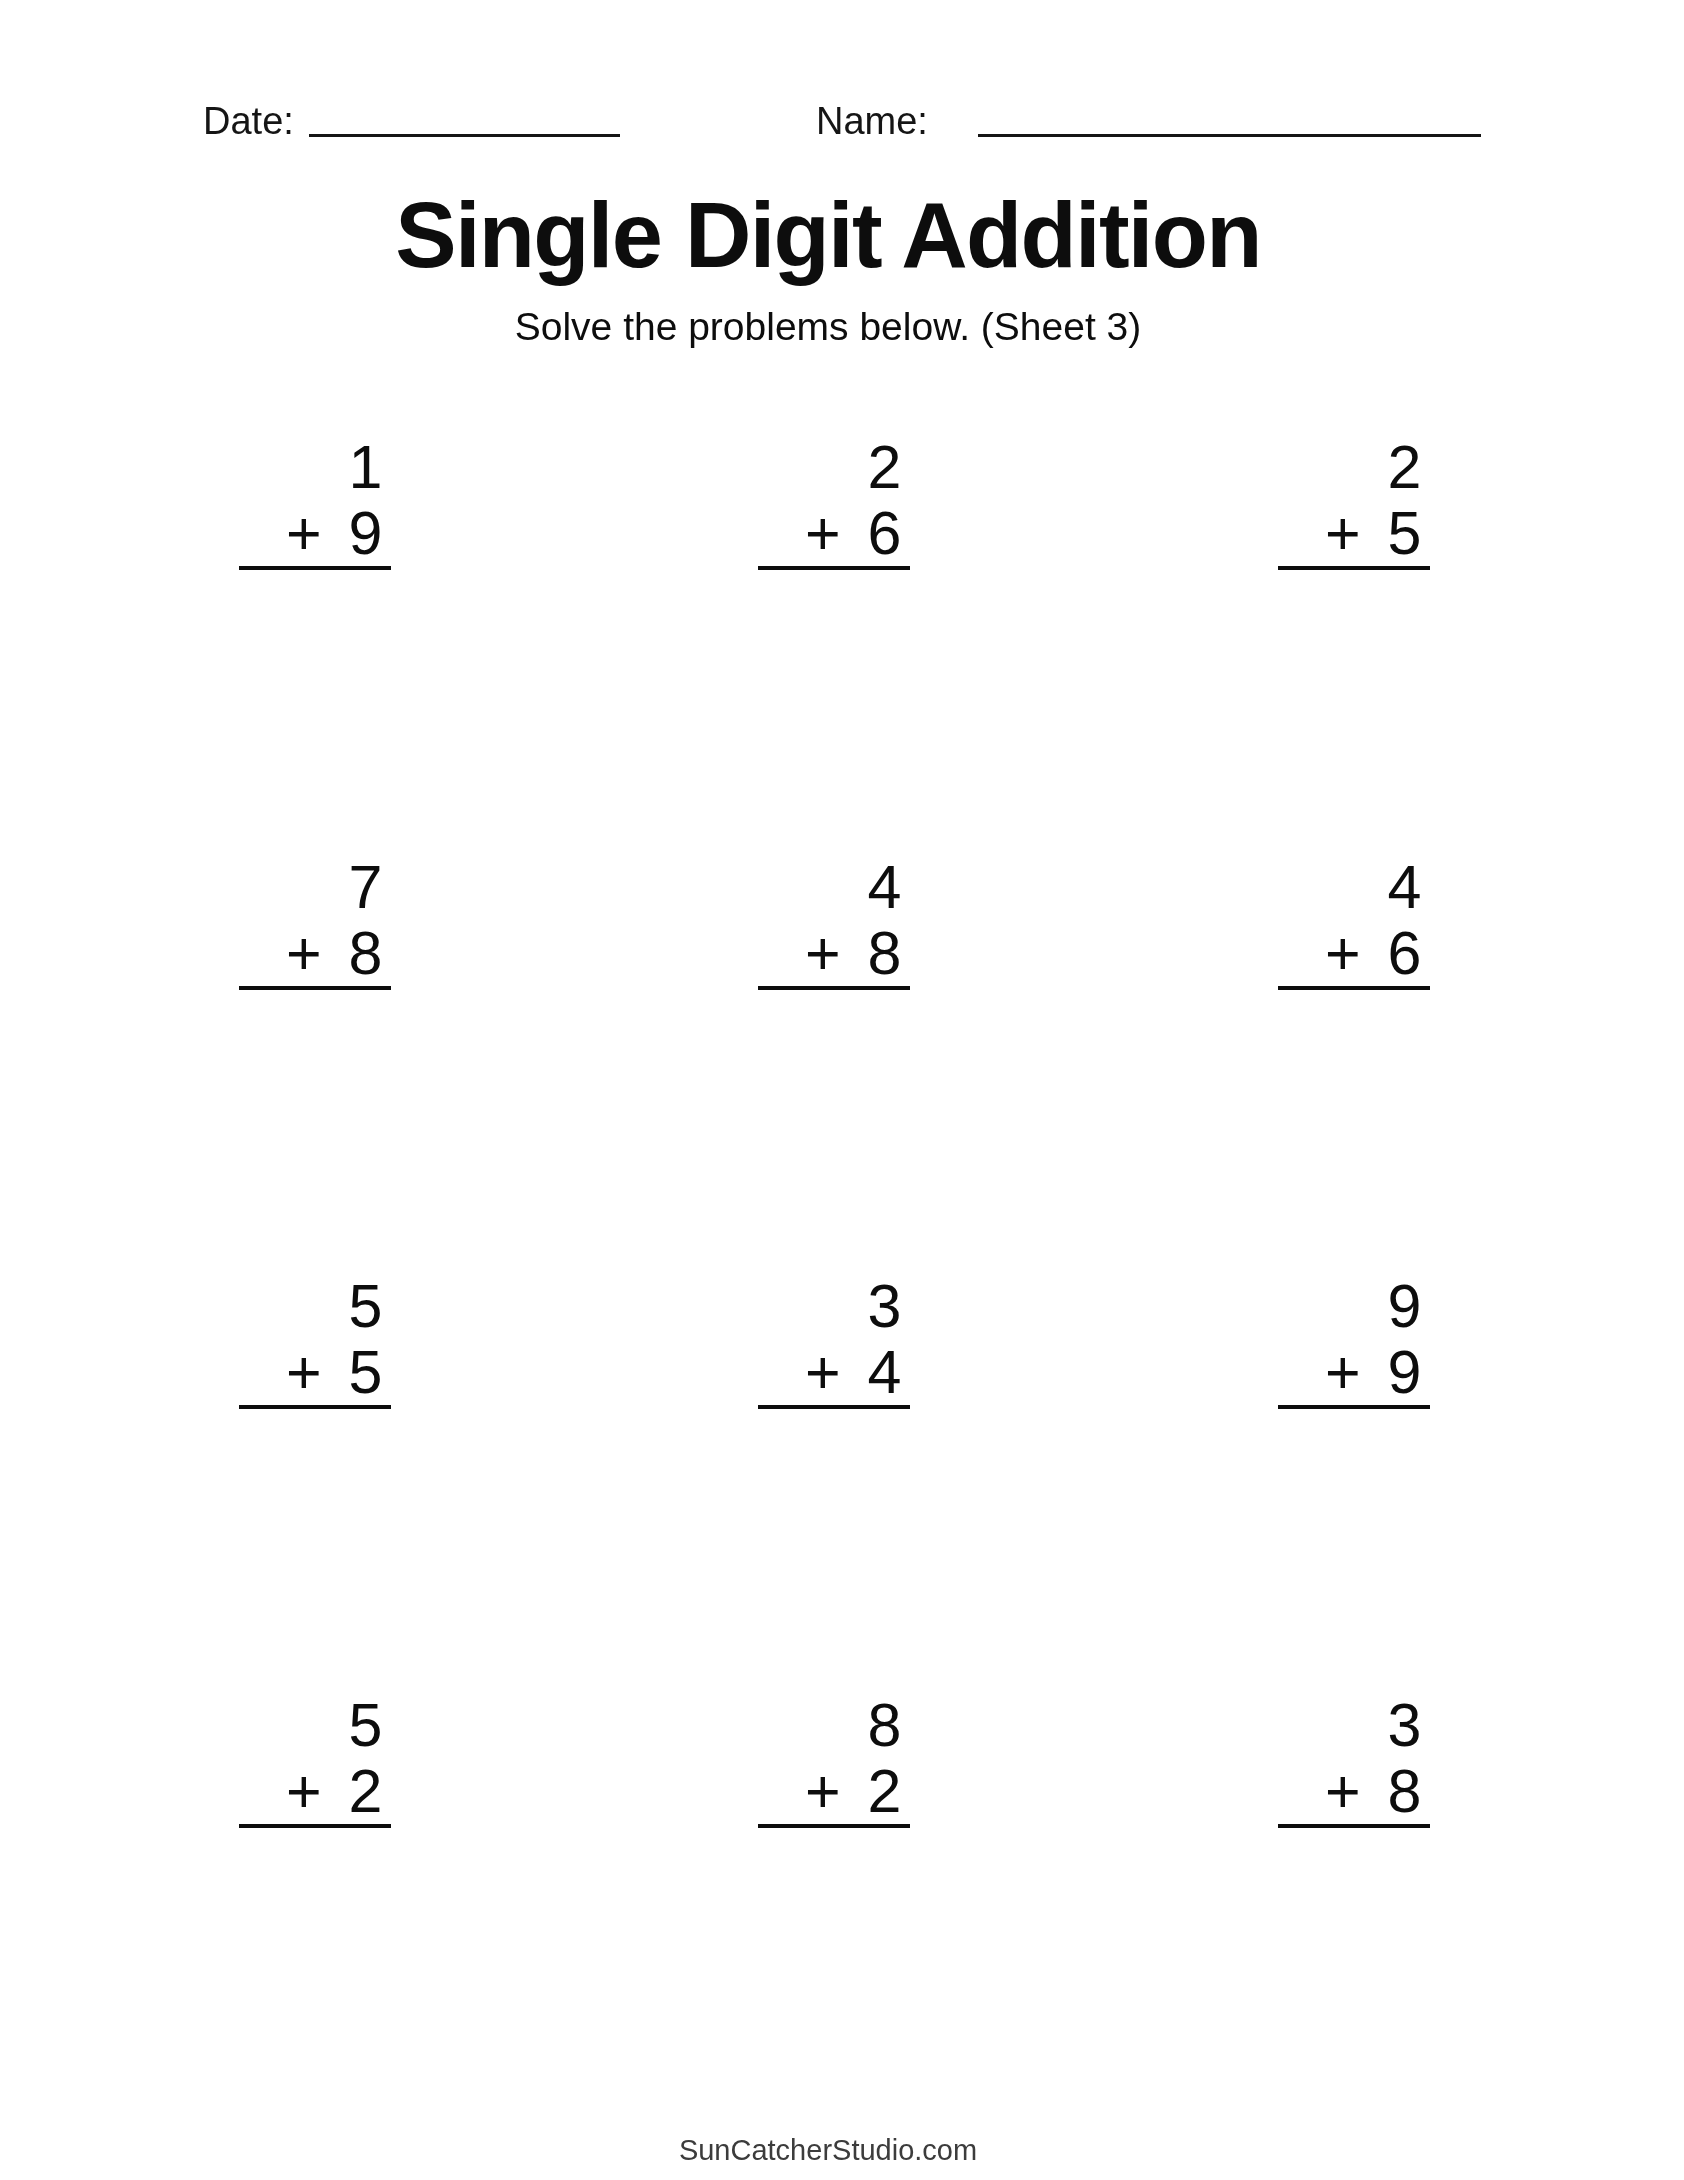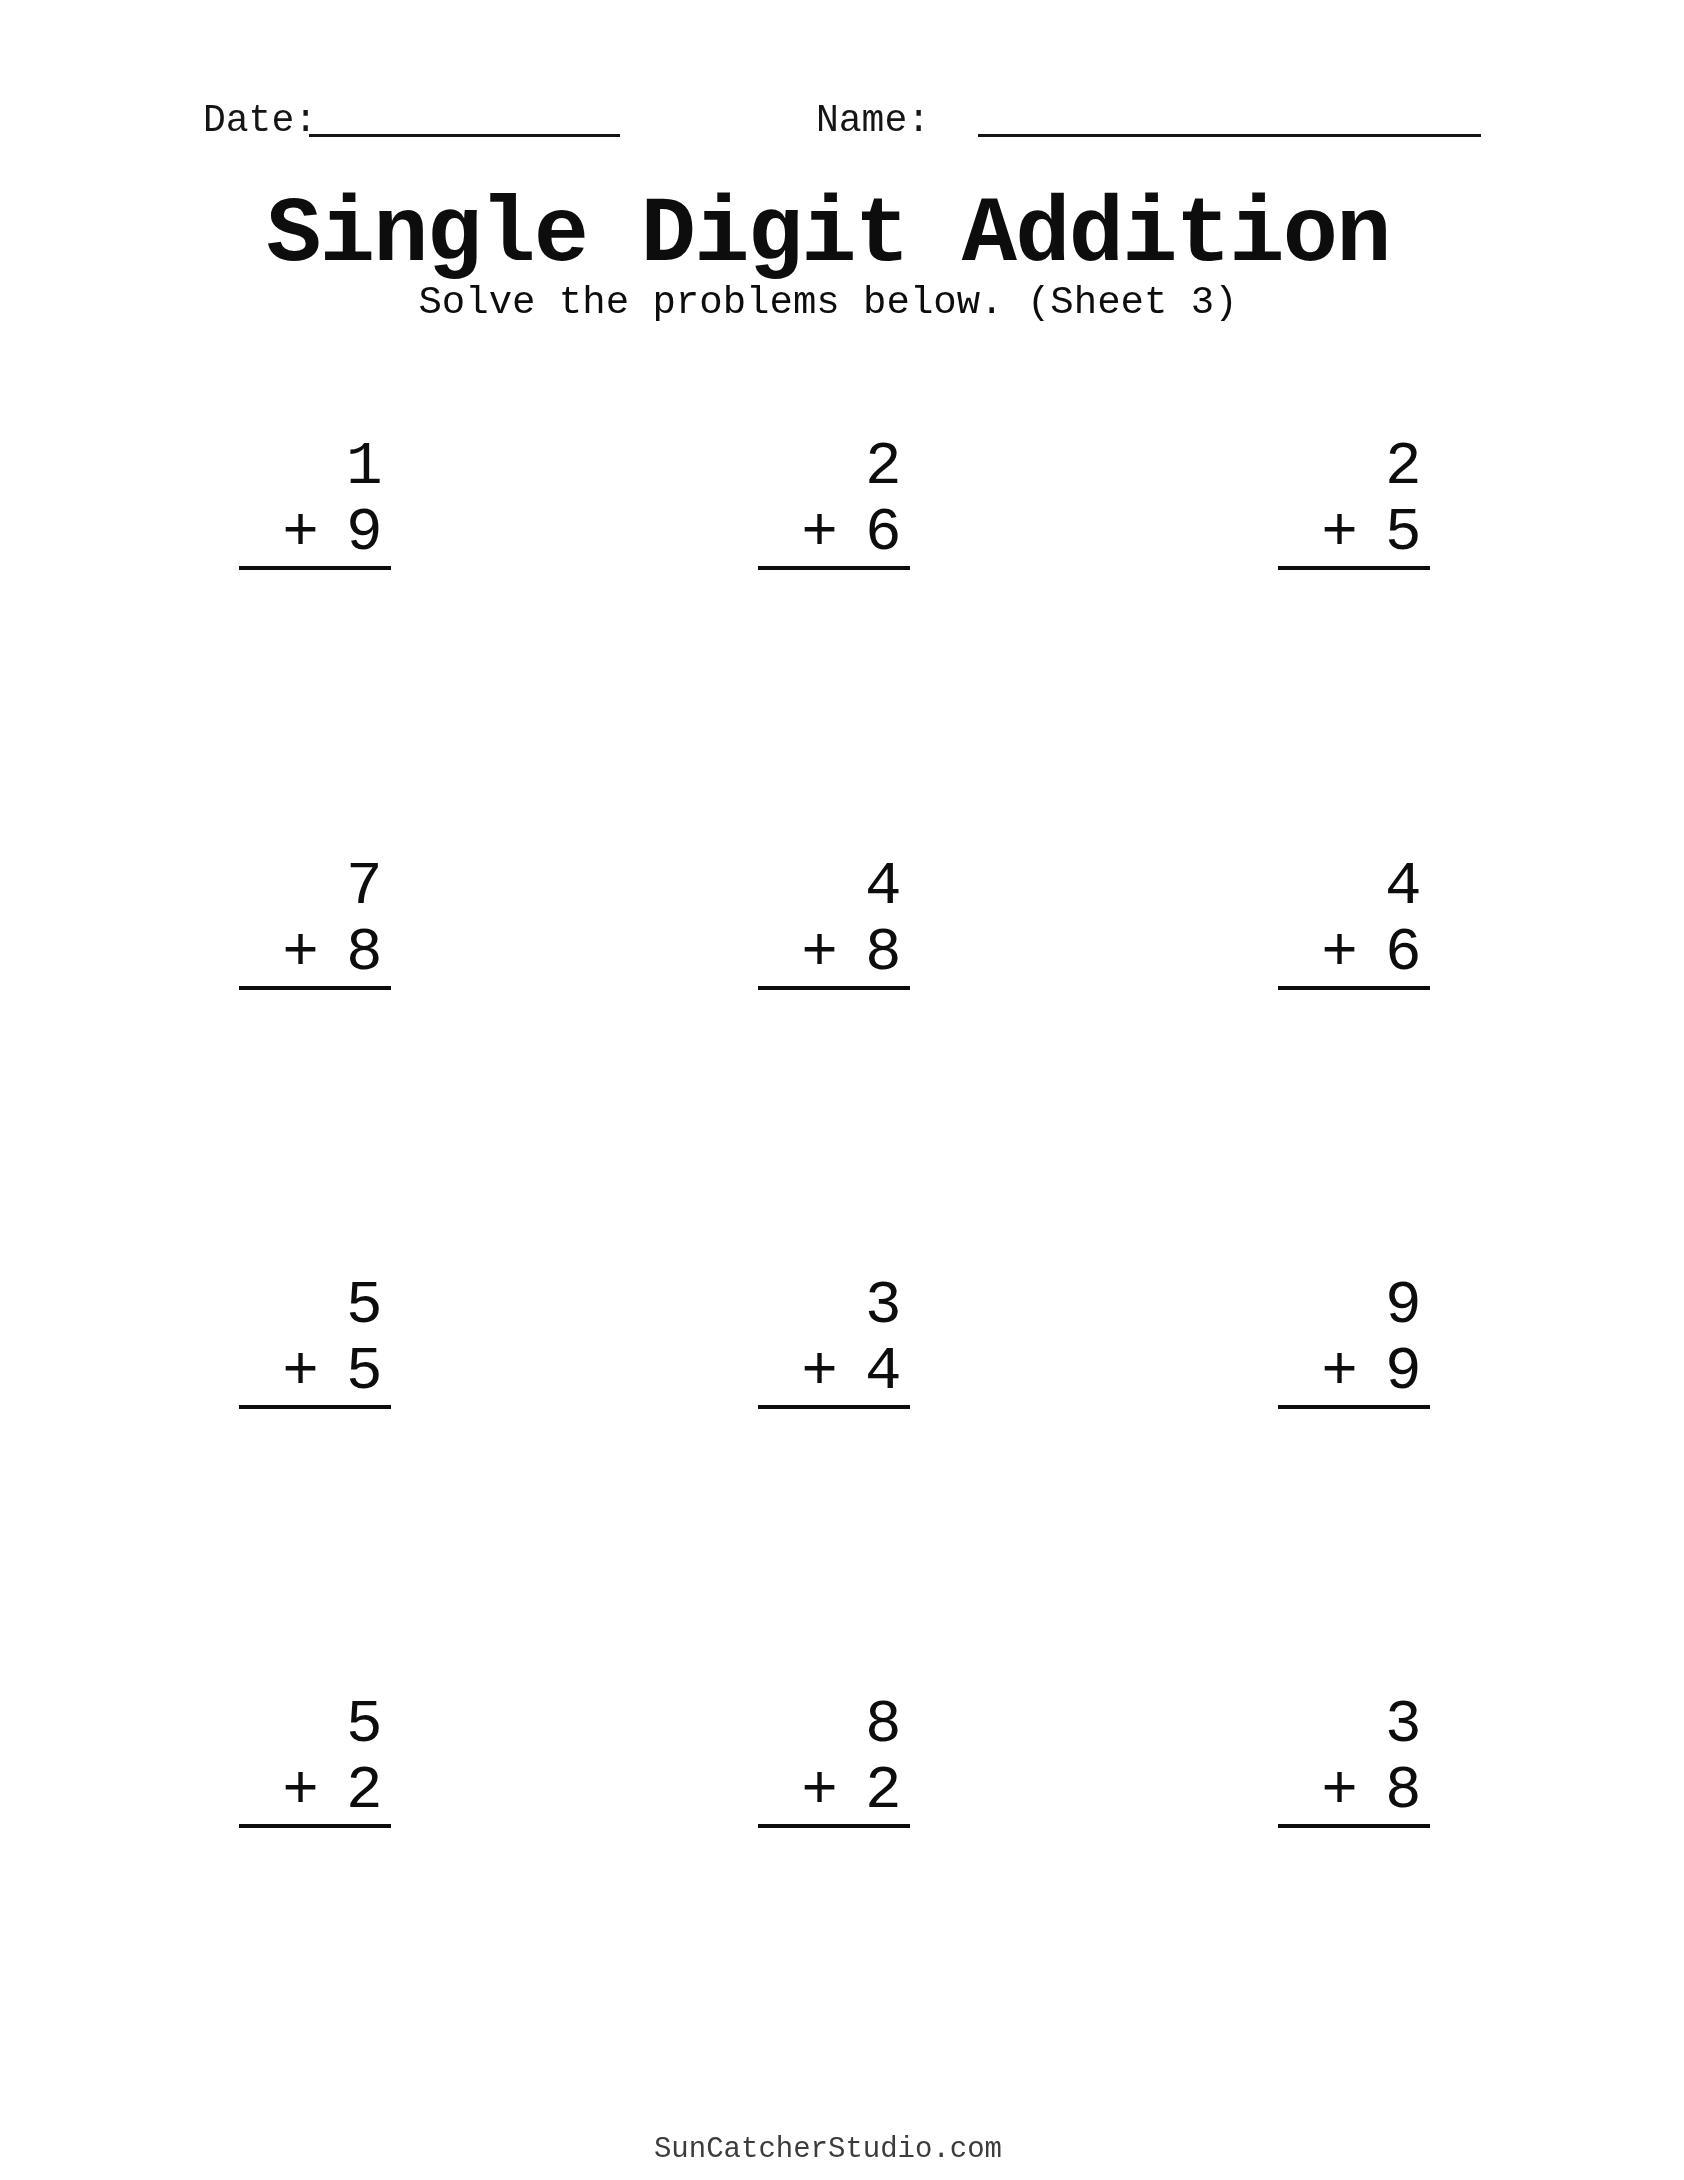--- a/index.html
+++ b/index.html
@@ -5,21 +5,21 @@
   html, body {
     margin: 0;
     padding: 0;
     background: #ffffff;
   }
   .page {
     position: relative;
     width: 1656px;
     height: 2181px;
     background: #ffffff;
-    font-family: Liberation Mono, monospace;
+    font-family: Liberation Sans, sans-serif;
     color: #0d0d0d;
     overflow: hidden;
   }
 
   
   .hdr-label {
     position: absolute;
     top: 102px;
     font-size: 38px;
     line-height: 1;
@@ -46,21 +46,21 @@
     font-size: 92px;
     font-weight: bold;
     letter-spacing: -1.7px;
     line-height: 1.1;
     color: #0d0d0d;
     margin-top: 20px;
   }
   .subtitle {
     position: absolute;
     left: 0;
-    top: 280px;
+    top: 304px;
     width: 100%;
     text-align: center;
     font-size: 39px;
     line-height: 1.2;
     color: #0d0d0d;
   }
 
   
   .problem {
     position: absolute;

